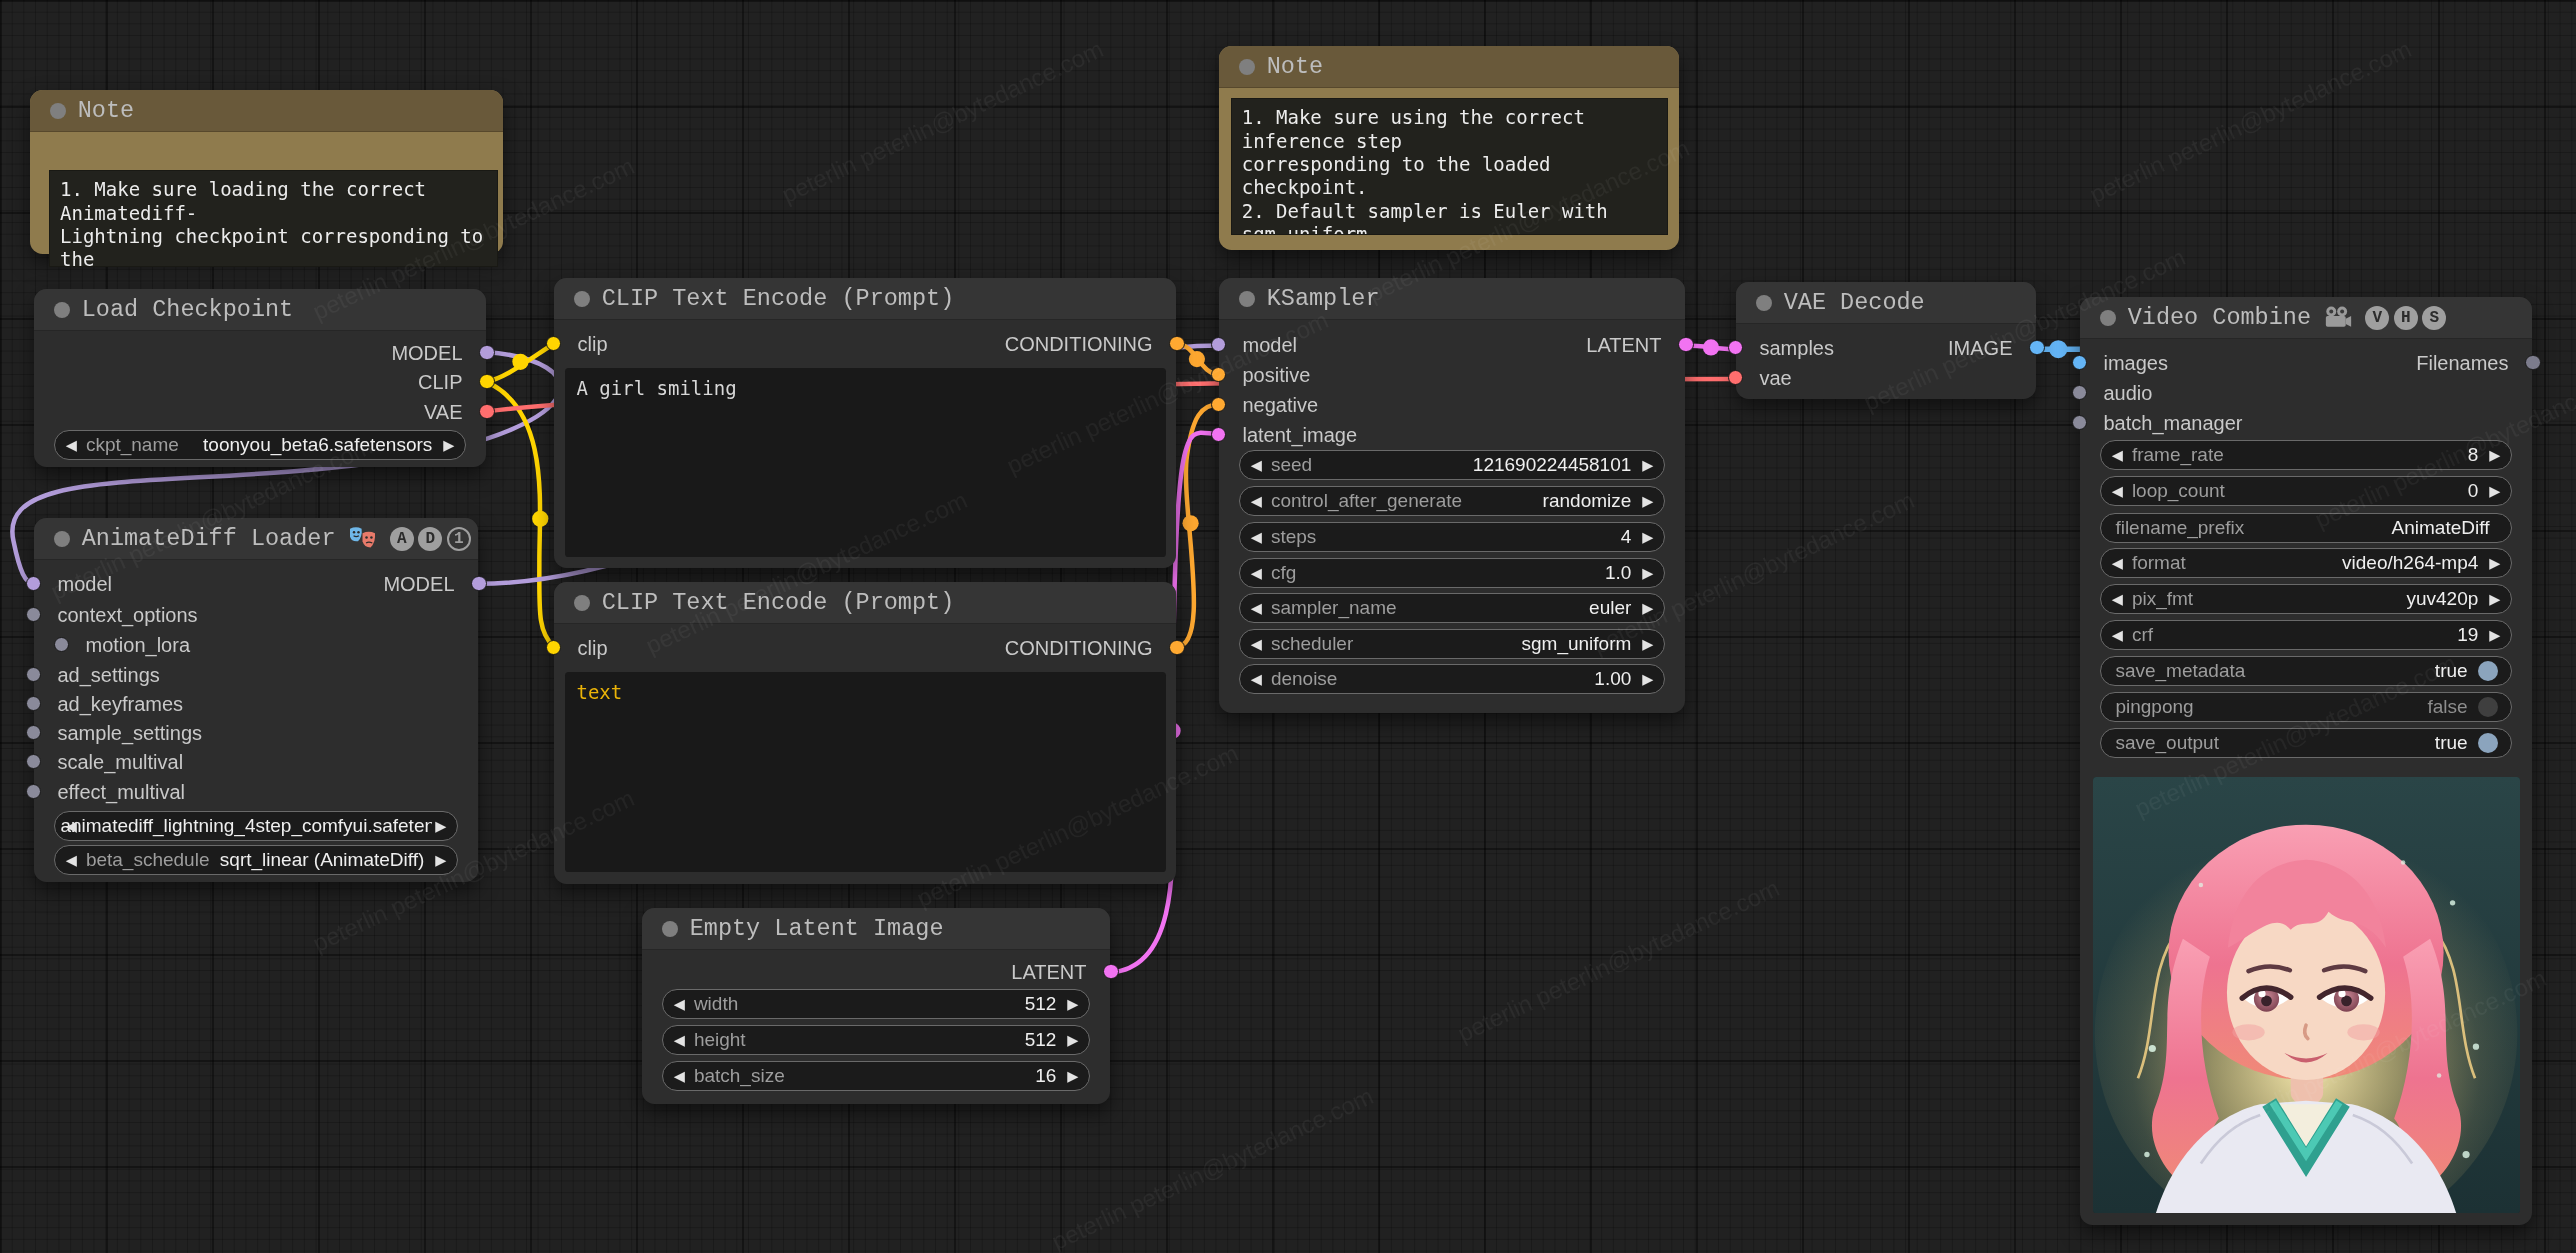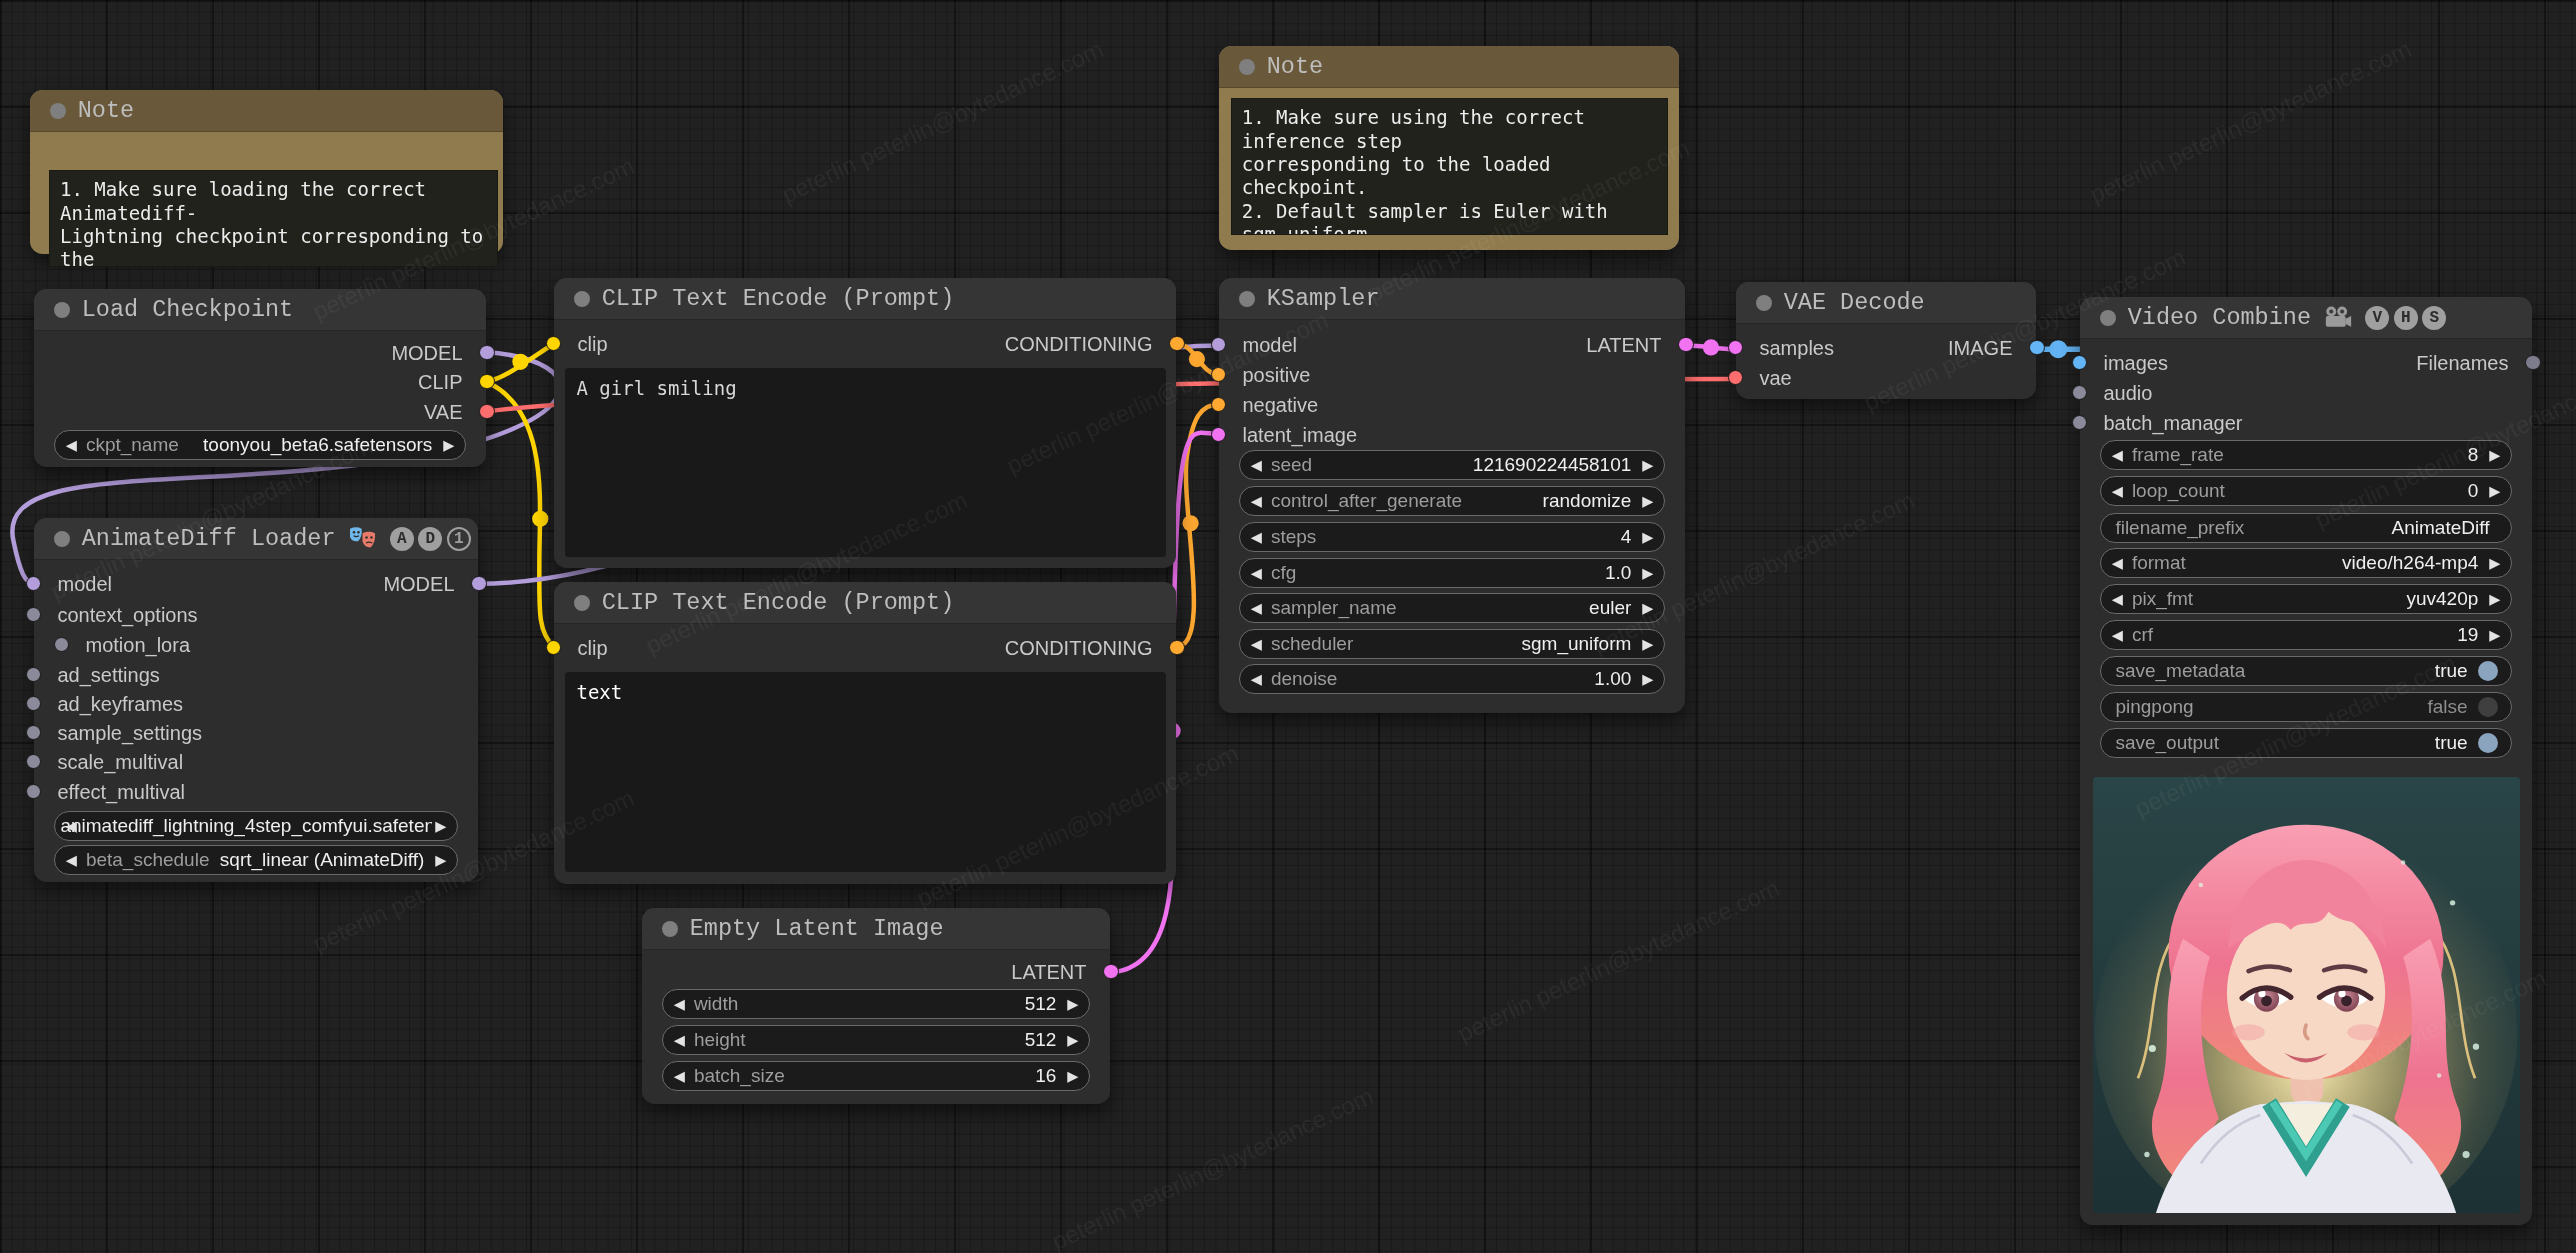--- a/index.html
+++ b/index.html
@@ -39,21 +39,21 @@
   .widget.overflowed{padding:0;}
   .widget.overflowed .wvalue{position:absolute;left:5.4px;right:25px;margin:0;overflow:hidden;text-align:left;}
   .widget.overflowed .warrow{position:absolute;z-index:2;}
   .widget.overflowed .warrow.l{left:10.8px;}
   .widget.overflowed .warrow.r{right:10.8px;}
   .toggle-dot{width:20px;height:20px;border-radius:50%;flex:none;margin-right:1.8px;}
   .wvalue.dim{color:#8d8d8d;}
   .textarea{position:absolute;background:#191919;border-radius:3.6px;color:#d8d8d8;
     font-family:"DejaVu Sans Mono",monospace;font-size:19px;padding:9px 11.7px;white-space:pre-wrap;
     box-sizing:border-box;overflow:hidden;}
-  .textarea.placeholder{color:#ffffff;}
+  .textarea.placeholder{color:#eab308;}
   .node.note{background:#8f7b4d;}
   .node.note .titlebar{background:#69593a;border-bottom:1.8px solid #57482c;}
   .note-text{position:absolute;background:#22221d;border:1.8px solid #191914;color:#ececec;
     font-family:"DejaVu Sans Mono",monospace;font-size:19px;line-height:1.23;padding:7.2px 10px;
     white-space:pre-wrap;box-sizing:border-box;overflow:hidden;}
   .preview{position:absolute;border-radius:3.6px;overflow:hidden;background:#16282b;}
   .preview svg{display:block;}
   .wm{position:absolute;z-index:6;color:rgba(255,255,255,0.05);font-size:24px;white-space:nowrap;
     transform:rotate(-25deg);pointer-events:none;}
   .icon-svg{flex:none;}

